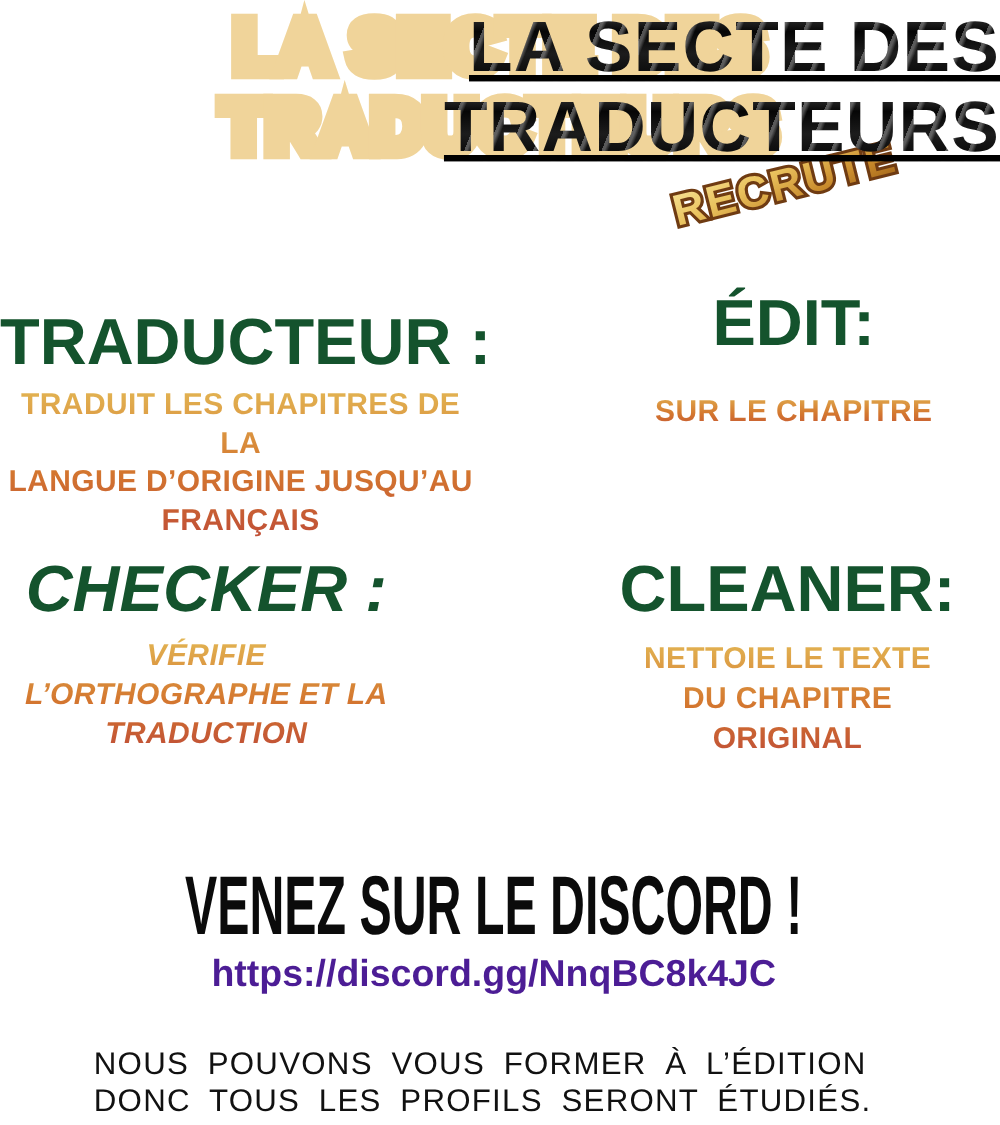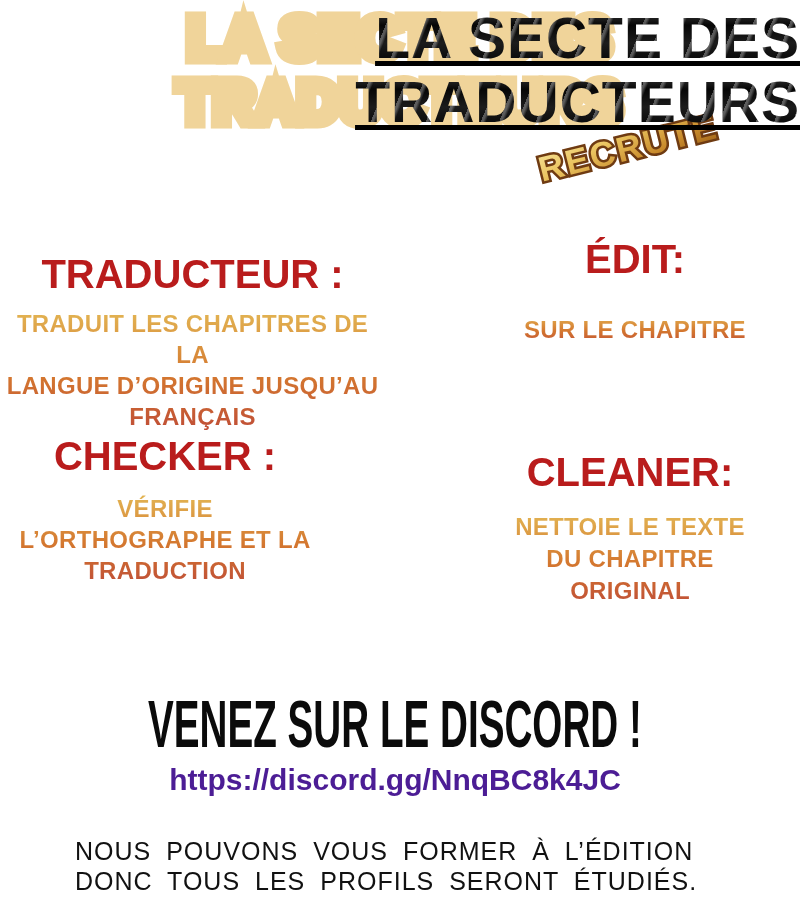--- a/index.html
+++ b/index.html
@@ -61,42 +61,42 @@
     .r-over {
       background: linear-gradient(165deg, #f8e59a 0%, #eac35f 35%, #c98b2c 70%, #9c5f16 100%);
       -webkit-background-clip: text; background-clip: text;
       color: transparent;
     }
   }
 
   
   .role { position: absolute; text-align: center; }
   .role h2 {
-    margin: 0; font-size: 40px; line-height: 48px;
-    font-weight: bold; color: #b91c1c; letter-spacing: 0;
+    margin: 0; font-size: 52px; line-height: 48px;
+    font-weight: bold; color: #14532d; letter-spacing: 0;
     white-space: nowrap;
   }
   .desc {
     display: inline-block;
     font-weight: bold; font-size: 24px; line-height: 31px;
     letter-spacing: 0.3px;
     color: #cf6c33;
   }
   @supports (-webkit-background-clip: text) {
     .desc {
       background: linear-gradient(180deg, #e3b754 0%, #d4772f 55%, #bf4d37 100%);
       -webkit-background-clip: text; background-clip: text;
       color: transparent;
     }
   }
   .role-trad    { left: 0;     top: 250px; width: 385px; }
   .role-trad    .desc { margin-top: 10px; }
   .role-edit    { left: 455px; top: 235px; width: 360px; }
   .role-edit    .desc { margin-top: 31px; }
-  .role-checker { left: 0;     top: 432px; width: 330px; }
+  .role-checker { left: 0;     top: 448px; width: 330px; font-style: italic; }
   .role-checker .desc { margin-top: 13px; }
   .role-cleaner { left: 450px; top: 448px; width: 360px; }
   .role-cleaner .desc { margin-top: 15px; line-height: 32px; }
 
   
   .venez { position: absolute; top: 688px; left: 0; width: 790px; text-align: center; }
   .venez-inner {
     display: inline-block;
     font-weight: bold; font-size: 46px; line-height: 50px;
     color: #0b0b0b;

